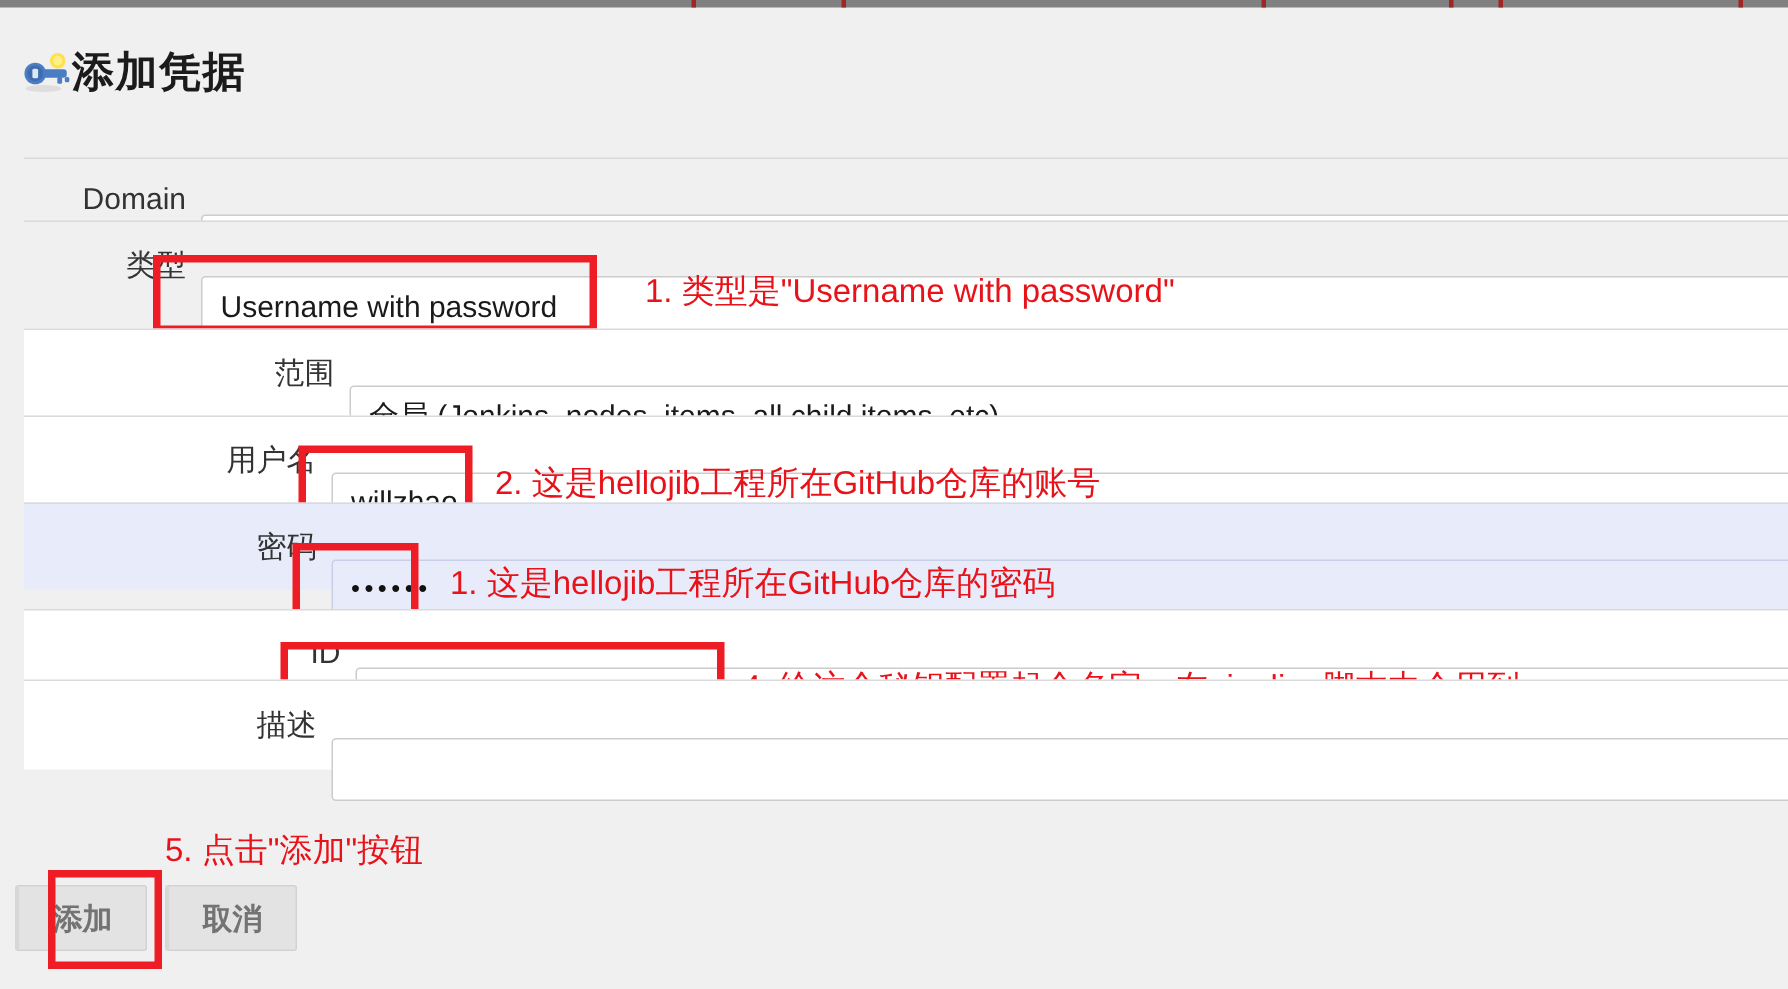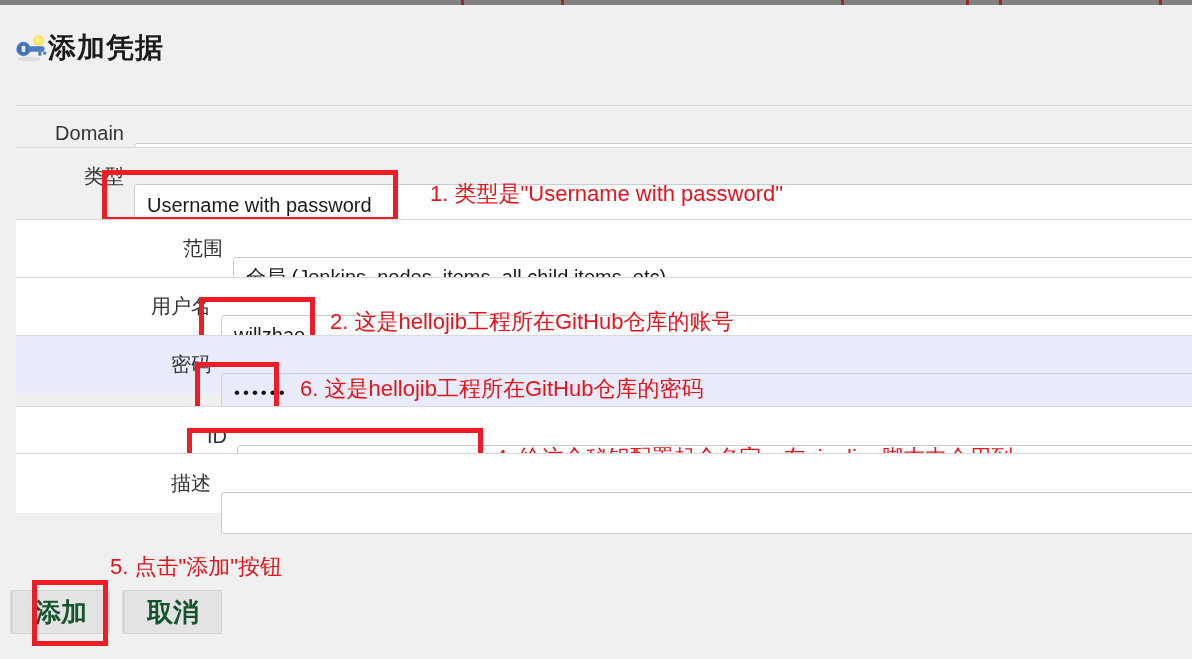--- a/index.html
+++ b/index.html
@@ -78,21 +78,21 @@
     box-sizing:border-box;
     pointer-events:none;
   }
   
   .btnbar{position:absolute;left:10px;top:590px;display:flex;gap:12px;}
   .btn{
     box-sizing:border-box;
     background:#e3e3e3;
     border:1px solid #d2d2d2;
     border-left:3px solid #d7d7d7;
-    font-size:26px;color:#14532d;
+    font-size:20px;color:#737373;
     padding:0 22px;height:44px;
     display:flex;align-items:center;justify-content:center;
     font-weight:bold;
     border-radius:2px;
   }
   .dots{letter-spacing:3px;font-size:17px;color:#111;}
 </style>
 </head>
 <body>
 
@@ -159,21 +159,21 @@
     <div class="redbox" style="left: 199px; top: 192px; width: 116px; height: 50px;"></div>
     <div class="row rowbg-lav" style="position: absolute; left: 0px; top: 230px; height: 58px; padding-left: 0px;">
       <div class="row-sep" style="top: 0px;"></div>
       <div class="lbl" style="width: 196px; margin-left: 9px;">密码</div>
       <div class="fieldwrap" style="margin-left: 0px;">
         <div class="field lavender" style="position: absolute; left: 0px; top: 9px; height: 40px; width: 987px;">
           <span class="dots">••••••</span>
         </div>
       </div>
     </div>
-    <div class="annot" style="left: 300px; top: 273px; position: absolute;">6. 这是hellojib工程所在GitHub仓库的密码</div>
+    <div class="annot" style="left: 300px; top: 273px; position: absolute;">1. 这是hellojib工程所在GitHub仓库的密码</div>
     <div class="redbox" style="left: 195px; top: 257px; width: 84px; height: 52px;"></div>
     <div class="row rowbg-white" style="position: absolute; left: 0px; top: 301px; height: 60px; padding-left: 16px;">
       <div class="row-sep" style="top: 0px;"></div>
       <div class="lbl" style="width: 196px; margin-left: 9px;">ID</div>
       <div class="fieldwrap" style="margin-left: 0px;">
         <div class="field plain" style="position: absolute; left: 0px; top: 9px; height: 42px; width: 987px;">github-account-password</div>
       </div>
     </div>
     <div class="annot" style="left: 495px; top: 342px; position: absolute;">4. 给这个秘钥配置起个名字，在pipelien脚本中会用到</div>
     <div class="redbox" style="left: 187px; top: 323px; width: 296px; height: 56px;"></div>

